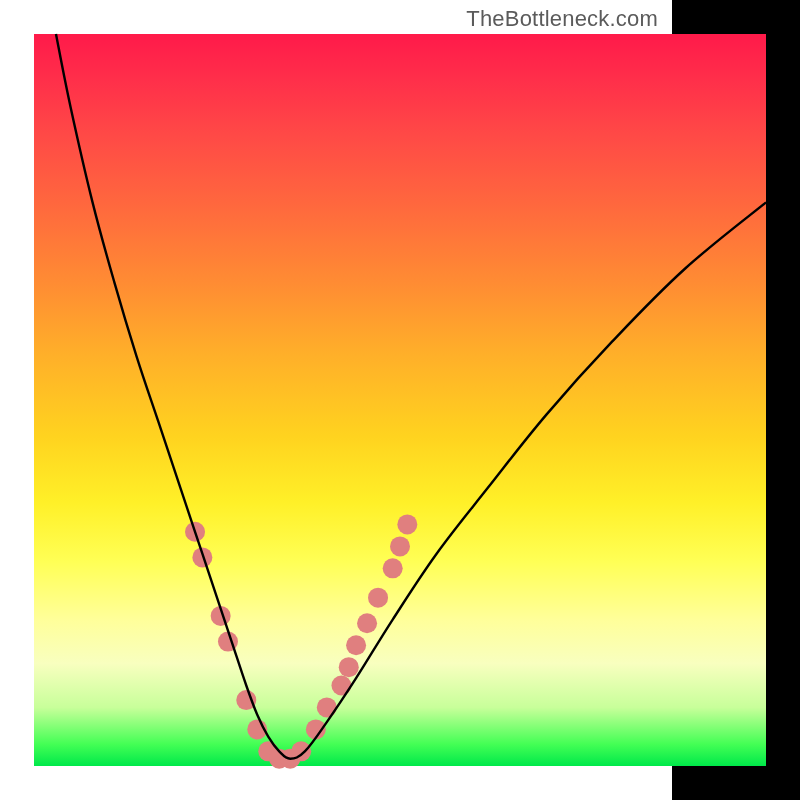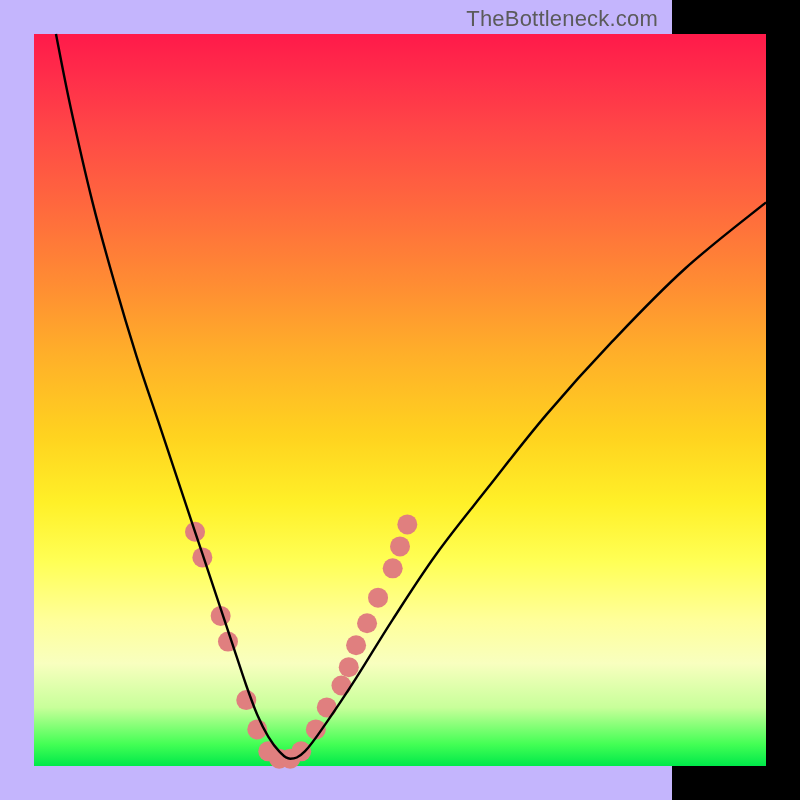--- a/index.html
+++ b/index.html
@@ -8,21 +8,21 @@
     width: 800px;
     height: 800px;
     overflow: hidden;
     background: #000;
     font-family: Arial, Helvetica, sans-serif;
   }
   .frame {
     position: relative;
     width: 672px;
     height: 800px;
-    background: #c4b5fd;
+    background: #ffffff;
   }
   .plot-area {
     position: absolute;
     left: 34px;
     top: 34px;
     width: 732px;
     height: 732px;
     
     background: linear-gradient(to bottom,
       #ff1a4a 0%,

